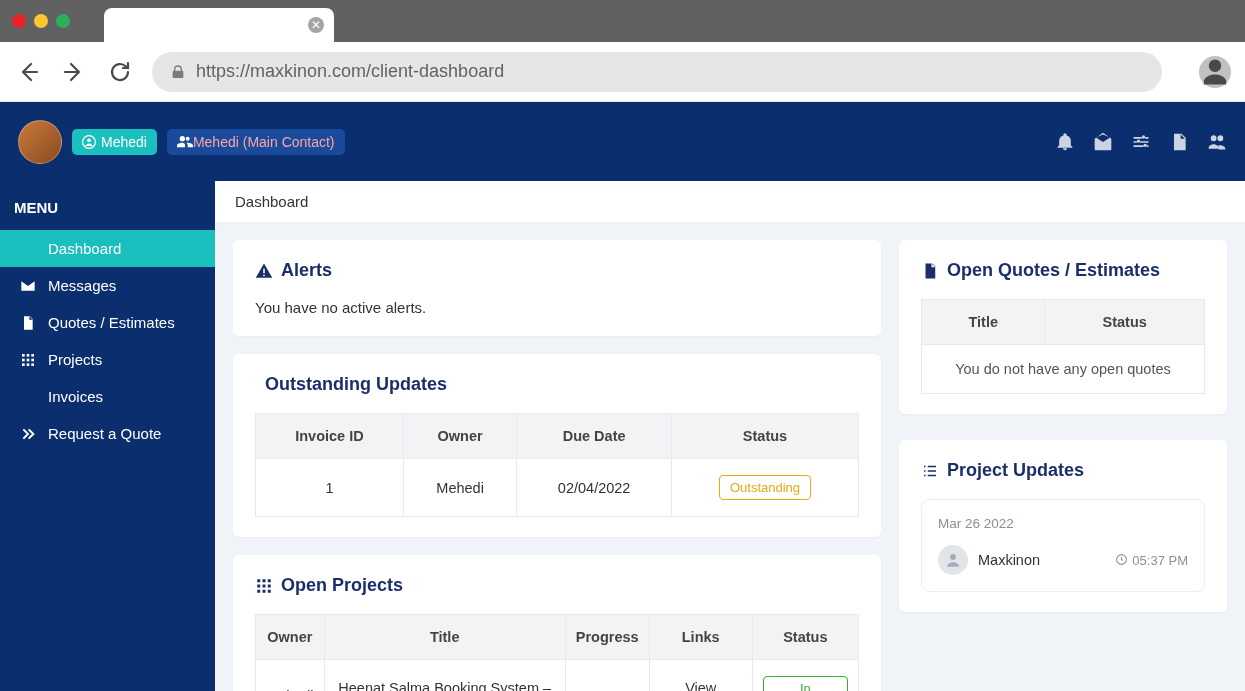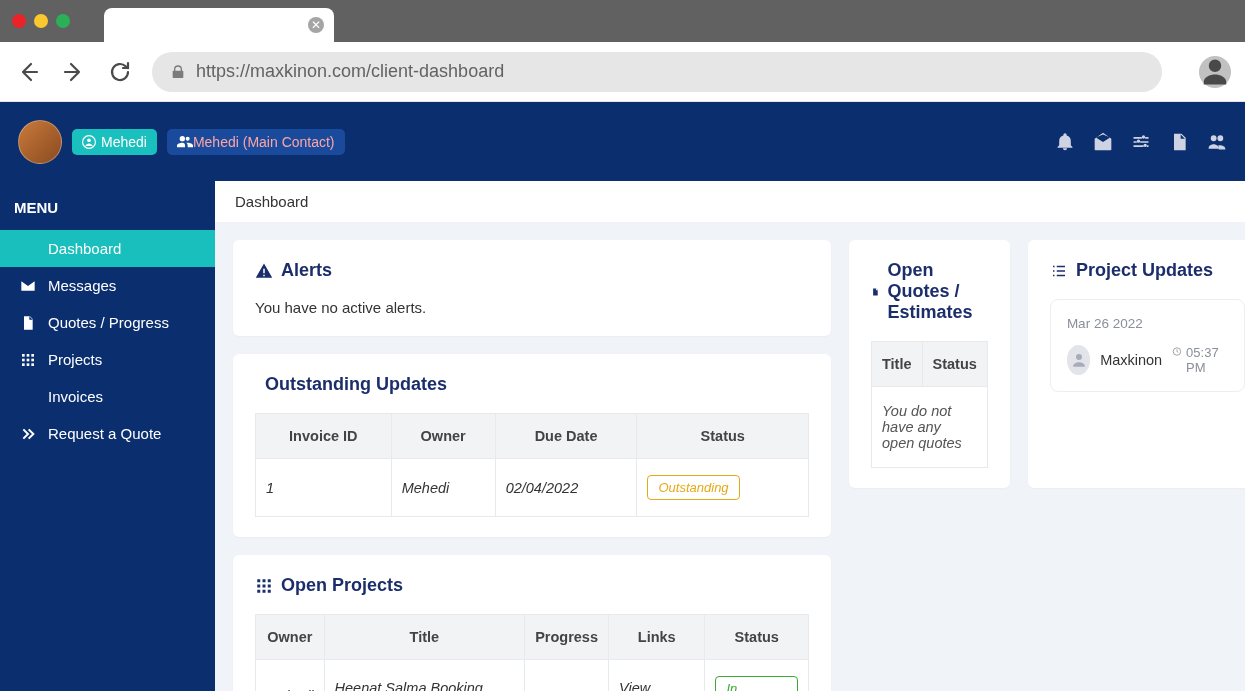--- a/index.html
+++ b/index.html
@@ -37,30 +37,30 @@
 .sidebar-item { display: flex; align-items: center; gap: 12px; padding: 10px 20px; font-size: 15px; color: #fff; cursor: pointer; }
 .sidebar-item.active { background: #18bfbc; position: relative; }
 .sidebar-item.active::after { content: ''; position: absolute; right: -10px; top: 50%; transform: translateY(-50%); border-top: 10px solid transparent; border-bottom: 10px solid transparent; border-right: 10px solid #f0f3f8; }
 .sidebar-item svg { width: 16px; height: 16px; fill: #fff; }
 .sidebar-item .icon-wrap { width: 16px; display: flex; justify-content: center; }
 
 .main { flex: 1; background: #f0f3f8; overflow: auto; }
 .breadcrumb { background: #fff; padding: 12px 20px; font-size: 15px; color: #333; }
 .content { padding: 18px; display: flex; gap: 18px; align-items: flex-start; }
 .col-left { flex: 1; display: flex; flex-direction: column; gap: 18px; }
-.col-right { width: 378px; display: flex; flex-direction: row; gap: 18px; }
+.col-right { width: 328px; display: flex; flex-direction: column; gap: 26px; }
 
 .card { background: #fff; border-radius: 6px; padding: 20px 22px; box-shadow: 0 1px 2px rgba(0,0,0,0.03); }
 .card-title { color: #1b2e6b; font-weight: 700; font-size: 18px; display: flex; align-items: center; gap: 8px; }
 .card-title svg { width: 18px; height: 18px; fill: #1b2e6b; }
 .card-body { margin-top: 18px; font-size: 15px; color: #333; }
 
 table { width: 100%; border-collapse: collapse; font-size: 14.5px; }
 thead th { background: #f2f3f5; color: #444; font-weight: 600; padding: 14px 10px; border: 1px solid #e7e9ed; text-align: center; }
-tbody td { padding: 16px 10px; border: 1px solid #e7e9ed; color: #333; font-style: italic; }
+tbody td { padding: 16px 10px; border: 1px solid #e7e9ed; text-align: center; color: #333; }
 .badge-outstanding { border: 1px solid #e6a917; color: #e6a917; padding: 4px 10px; border-radius: 4px; font-size: 13px; display: inline-block; }
 .badge-progress { border: 1px solid #3aaa35; color: #3aaa35; padding: 4px 10px; border-radius: 4px; font-size: 13px; display: inline-block; }
 .link-cell { color: #333; }
 
 .update-item { border: 1px solid #eceef3; border-radius: 8px; padding: 16px; }
 .update-date { color: #8a9099; font-size: 13.5px; margin-bottom: 14px; }
 .update-row { display: flex; align-items: center; gap: 10px; }
 .update-avatar { width: 30px; height: 30px; border-radius: 50%; background: #e2e4e9; display: flex; align-items: center; justify-content: center; }
 .update-avatar svg { width: 18px; height: 18px; fill: #a7adb8; }
 .update-name { flex: 1; color: #333; font-size: 14.5px; }
@@ -162,21 +162,21 @@
           </svg>
         </span>
       <span>Messages</span>
     </div>
     <div class="sidebar-item">
       <span class="icon-wrap">
           <svg viewBox="0 0 24 24">
             <path d="M6 2h9l4 4v16H6zM14 2v5h5"></path>
           </svg>
         </span>
-      <span>Quotes / Progress</span>
+      <span>Quotes / Estimates</span>
     </div>
     <div class="sidebar-item">
       <span class="icon-wrap">
           <svg viewBox="0 0 24 24">
             <rect x="3" y="3" width="4" height="4"></rect>
             <rect x="10" y="3" width="4" height="4"></rect>
             <rect x="17" y="3" width="4" height="4"></rect>
             <rect x="3" y="10" width="4" height="4"></rect>
             <rect x="10" y="10" width="4" height="4"></rect>
             <rect x="17" y="10" width="4" height="4"></rect>

